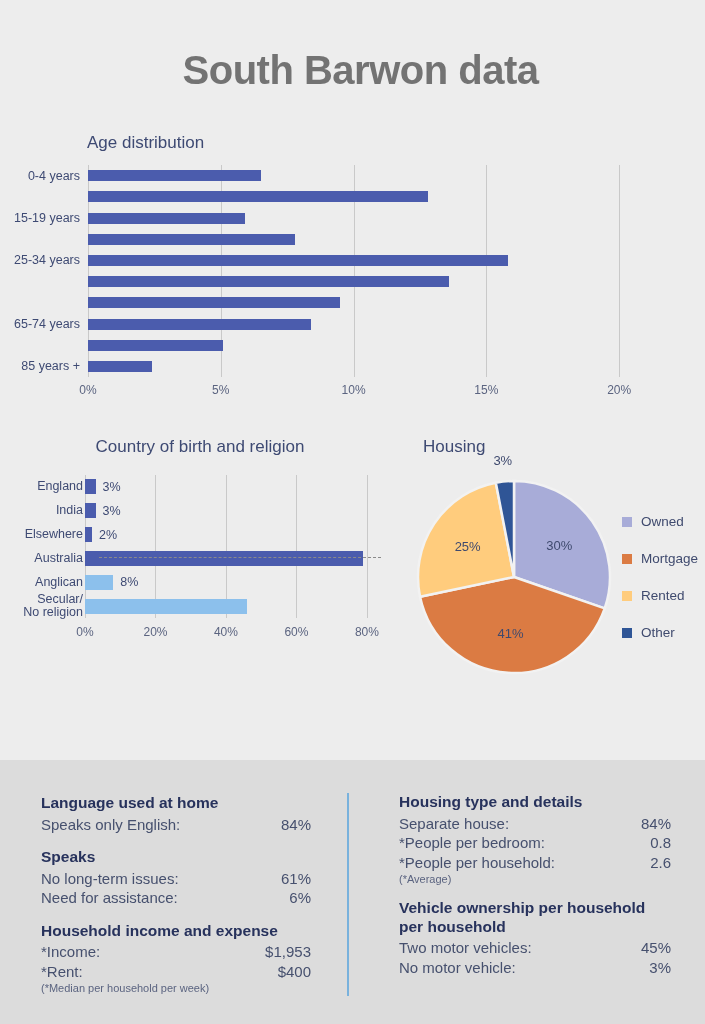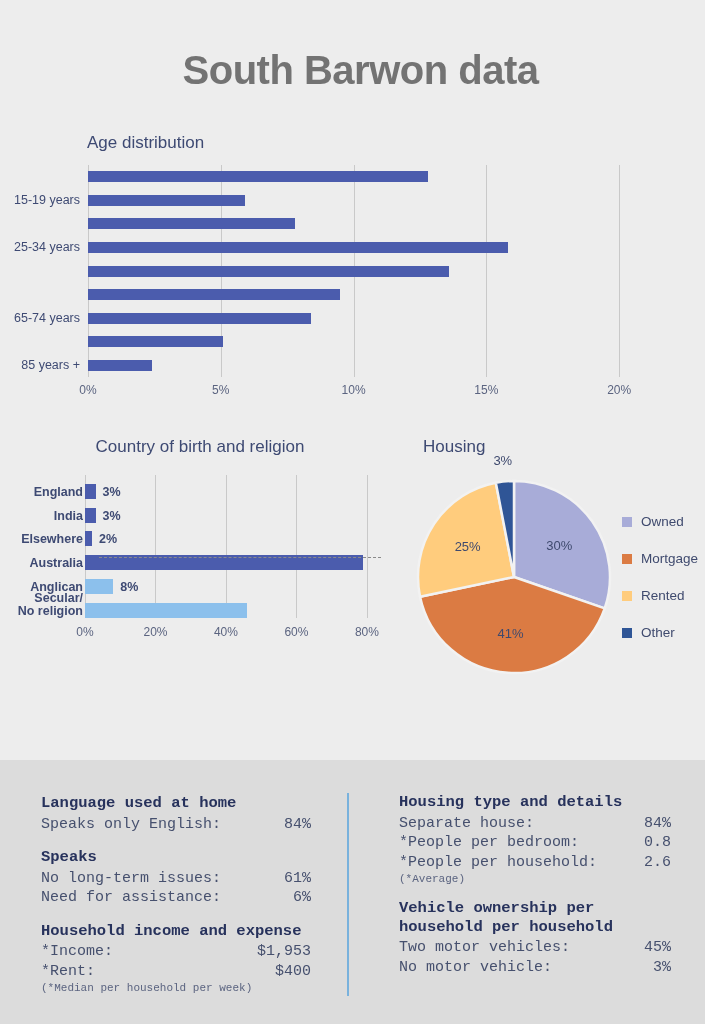--- a/index.html
+++ b/index.html
@@ -43,21 +43,21 @@
     font-size:12px; color:#5b6480;
   }
 
   
   #cob-chart { position:absolute; left:0; top:437px; width:400px; height:265px; }
   #cob-chart .chart-title { position:absolute; left:0; top:0; width:400px; text-align:center; }
   .cob-plot { position:absolute; left:85px; top:38px; width:296px; height:143px; }
   .cob-grid { position:absolute; inset:0; }
   .cob-grid i { position:absolute; top:0; bottom:0; width:1px; background:#c9c9c9; }
   .cob-rows { position:absolute; inset:0; display:flex; flex-direction:column; }
-  .cob-row { flex:1; display:flex; align-items:flex-end; position:relative;font-weight:bold; }
+  .cob-row { flex:1; display:flex; align-items:center; position:relative; }
   .cob-bar { height:15px; }
   .cob-bar.dark { background:#4b5cad; }
   .cob-bar.light { background:#8cc0ec; }
   .cob-label {
     position:absolute; right:calc(100% + 2px); white-space:nowrap;
     font-size:12.5px; color:#3e4a73; text-align:right; line-height:1.05;
   }
   .cob-val { margin-left:7px; font-size:12.5px; color:#3e4a73; }
   .cob-divider {
     position:absolute; left:14px; right:0; height:0;
@@ -75,21 +75,21 @@
     position:absolute; font-size:13px; color:#3f4a6e; transform:translate(-50%,-50%);
     white-space:nowrap;
   }
   .pie-lbl.outside { color:#3f4a6e; }
   .legend { position:absolute; left:222px; top:77px; width:90px; }
   .legend-item { display:flex; align-items:center; margin-bottom:22px; }
   .legend-sw { width:10px; height:10px; margin-right:9px; flex:0 0 auto; }
   .legend-text { font-size:13.5px; color:#3f4a6e; white-space:nowrap; }
 
   
-  .bottom { position:absolute; left:0; top:760px; width:705px; height:264px; background:#dcdcdc;font-family:Liberation Mono, monospace; }
+  .bottom { position:absolute; left:0; top:760px; width:705px; height:264px; background:#dcdcdc; }
   .bottom-divider { position:absolute; left:347px; top:33px; width:2px; height:203px; background:#79b2dd; }
   .col { position:absolute; top:0; }
   .col-left { left:41px; width:270px; }
   .col-right { left:399px; width:272px; }
   .block { margin-bottom:14px; }
   .block h3 { font-size:15.5px; font-weight:bold; color:#27325c; margin-bottom:2px; line-height:1.2; }
   .stat { display:flex; justify-content:space-between; font-size:15px; color:#46506e; line-height:1.3;gap:15px; }
   .stat .k { white-space:nowrap; }
   .stat .v { white-space:nowrap; }
   .note { font-size:11px; color:#5b6480; margin-top:1px; }
@@ -108,20 +108,24 @@
     <div class="age-plot">
       <div class="age-grid" id="age-grid">
           <i style="left: 0px;"></i>
           <i style="left: 132.791px;"></i>
           <i style="left: 265.581px;"></i>
           <i style="left: 398.372px;"></i>
           <i style="left: 531.163px;"></i>
         </div>
       <div class="age-rows" id="age-rows">
           <div class="age-row">
+            <span class="age-label">0-4 years</span>
+            <div class="age-bar" title="6.5%" style="width: 172.628px;"></div>
+          </div>
+          <div class="age-row">
             <div class="age-bar" title="12.8%" style="width: 339.944px;"></div>
           </div>
           <div class="age-row">
             <span class="age-label">15-19 years</span>
             <div class="age-bar" title="5.9%" style="width: 156.693px;"></div>
           </div>
           <div class="age-row">
             <div class="age-bar" title="7.8%" style="width: 207.153px;"></div>
           </div>
           <div class="age-row">

